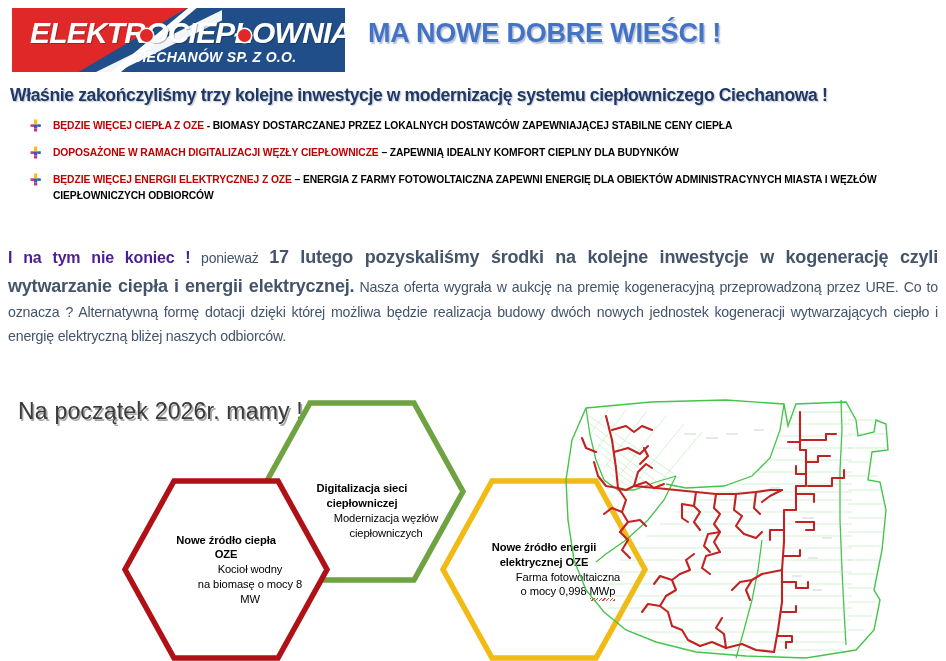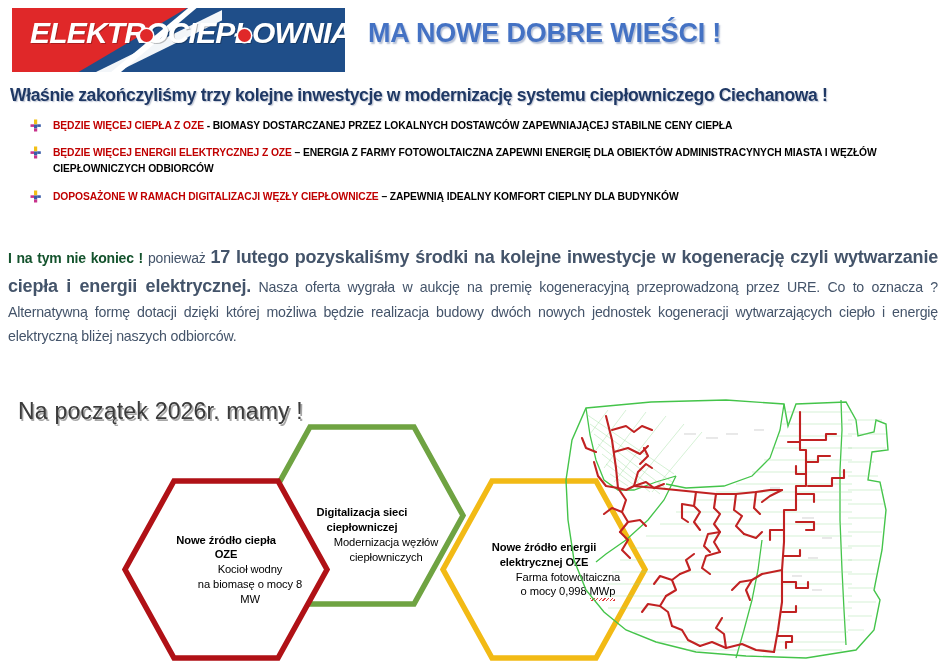--- a/index.html
+++ b/index.html
@@ -138,23 +138,23 @@
     position: absolute;
     left: 8px; top: 243px;
     width: 930px;
     color: #44546A;
     font-size: 14.5px;
     line-height: 1.62;
     text-align: justify;
     letter-spacing: -0.2px;
   }
   .para .lead {
-    font-size: 14px;
-    font-weight: bold;
-    color: #14532d;
+    font-size: 16px;
+    font-weight: bold;
+    color: #4c1d95;
     letter-spacing: -0.2px;
   }
   .para .small-conn {
     font-size: 14px;
     font-weight: normal;
   }
   .para .strong {
     font-size: 18px;
     font-weight: bold;
   }
@@ -213,21 +213,21 @@
     content: "";
     position: absolute;
     left: 0; right: 0; bottom: -2px;
     height: 3px;
     background-image:
       repeating-linear-gradient(135deg, #E03030 0 1.1px, transparent 1.1px 2.6px);
     opacity: .95;
   }
 
   #hex-red   { left: 122px; top: 478px; width: 208px; height: 183px; }
-  #hex-green { left: 258px; top: 424px; width: 208px; height: 222px; }
+  #hex-green { left: 258px; top: 400px; width: 208px; height: 222px; }
   #hex-yellow{ left: 440px; top: 478px; width: 208px; height: 183px; }
 
   
   .map {
     position: absolute;
     left: 556px; top: 390px;
     width: 390px; height: 271px;
     overflow: hidden;
   }
   .map svg { display: block; }
@@ -237,20 +237,21 @@
 
 <div class="header">
 
   <div class="logo-box">
     <div class="logo-red"></div>
     <div class="logo-white-slash"></div>
     <div class="logo-white-slash2"></div>
     <div class="logo-main">ELEKTROCIEPŁOWNIA</div>
     <div class="logo-dot d1"></div>
     <div class="logo-dot d2"></div>
+    <div class="logo-sub">CIECHANÓW  SP. Z O.O.</div>
   </div>
 
   <div class="headline">MA NOWE DOBRE WIEŚCI  !</div>
 </div>
 
 <div class="subhead">Właśnie zakończyliśmy trzy kolejne inwestycje w modernizację systemu ciepłowniczego Ciechanowa  !</div>
 
 <div class="bullets">
 
   <div class="bullet-row">
@@ -259,44 +260,44 @@
         <rect x="4" y="0.5" width="3.2" height="5" fill="#F2C017"></rect>
         <rect x="4" y="5.5" width="3.2" height="4" fill="#3A5BA8"></rect>
         <rect x="0.5" y="5.3" width="3.5" height="2.6" fill="#C8328C"></rect>
         <rect x="7.2" y="5.3" width="3.6" height="2.6" fill="#3A5BA8"></rect>
         <rect x="4" y="9.5" width="3.2" height="3" fill="#C8328C"></rect>
       </svg>
     </span>
     <span class="bullet-red">BĘDZIE WIĘCEJ CIEPŁA Z OZE</span><span> - BIOMASY DOSTARCZANEJ PRZEZ LOKALNYCH DOSTAWCÓW ZAPEWNIAJĄCEJ STABILNE CENY CIEPŁA</span>
   </div>
 
+  <div class="bullet-row">
+    <span class="bullet-icon">
+      <svg viewBox="0 0 13 13" width="13" height="13">
+        <rect x="4" y="0.5" width="3.2" height="5" fill="#F2C017"></rect>
+        <rect x="4" y="5.5" width="3.2" height="4" fill="#3A5BA8"></rect>
+        <rect x="0.5" y="5.3" width="3.5" height="2.6" fill="#C8328C"></rect>
+        <rect x="7.2" y="5.3" width="3.6" height="2.6" fill="#3A5BA8"></rect>
+        <rect x="4" y="9.5" width="3.2" height="3" fill="#C8328C"></rect>
+      </svg>
+    </span>
+    <span class="bullet-red">DOPOSAŻONE W RAMACH DIGITALIZACJI WĘZŁY CIEPŁOWNICZE</span><span> – ZAPEWNIĄ IDEALNY KOMFORT CIEPLNY DLA BUDYNKÓW</span>
+  </div>
+
   <div class="bullet-row" style="margin-bottom:12px;">
     <span class="bullet-icon">
       <svg viewBox="0 0 13 13" width="13" height="13">
         <rect x="4" y="0.5" width="3.2" height="5" fill="#F2C017"></rect>
         <rect x="4" y="5.5" width="3.2" height="4" fill="#3A5BA8"></rect>
         <rect x="0.5" y="5.3" width="3.5" height="2.6" fill="#C8328C"></rect>
         <rect x="7.2" y="5.3" width="3.6" height="2.6" fill="#3A5BA8"></rect>
         <rect x="4" y="9.5" width="3.2" height="3" fill="#C8328C"></rect>
       </svg>
     </span>
     <span class="bullet-red">BĘDZIE WIĘCEJ ENERGII ELEKTRYCZNEJ Z OZE</span><span> – ENERGIA Z FARMY FOTOWOLTAICZNA ZAPEWNI ENERGIĘ DLA OBIEKTÓW ADMINISTRACYNYCH MIASTA I WĘZŁÓW CIEPŁOWNICZYCH ODBIORCÓW</span>
-  </div>
-
-  <div class="bullet-row">
-    <span class="bullet-icon">
-      <svg viewBox="0 0 13 13" width="13" height="13">
-        <rect x="4" y="0.5" width="3.2" height="5" fill="#F2C017"></rect>
-        <rect x="4" y="5.5" width="3.2" height="4" fill="#3A5BA8"></rect>
-        <rect x="0.5" y="5.3" width="3.5" height="2.6" fill="#C8328C"></rect>
-        <rect x="7.2" y="5.3" width="3.6" height="2.6" fill="#3A5BA8"></rect>
-        <rect x="4" y="9.5" width="3.2" height="3" fill="#C8328C"></rect>
-      </svg>
-    </span>
-    <span class="bullet-red">DOPOSAŻONE W RAMACH DIGITALIZACJI WĘZŁY CIEPŁOWNICZE</span><span> – ZAPEWNIĄ IDEALNY KOMFORT CIEPLNY DLA BUDYNKÓW</span>
   </div>
 </div>
 
 <div class="para">
   <span class="lead">I na tym nie koniec !</span>
   <span class="small-conn">ponieważ</span>
   <span class="strong">17 lutego pozyskaliśmy środki na kolejne inwestycje w kogenerację czyli wytwarzanie ciepła i energii elektrycznej.</span><span class="rest"> Nasza  oferta wygrała w aukcję na premię kogeneracyjną przeprowadzoną przez URE. Co to oznacza ? Alternatywną formę dotacji dzięki której możliwa będzie realizacja budowy dwóch nowych jednostek kogeneracji  wytwarzających ciepło i energię elektryczną bliżej naszych odbiorców.</span>
 </div>
 
 <div class="na-poczatek">Na początek 2026r. mamy !</div>

